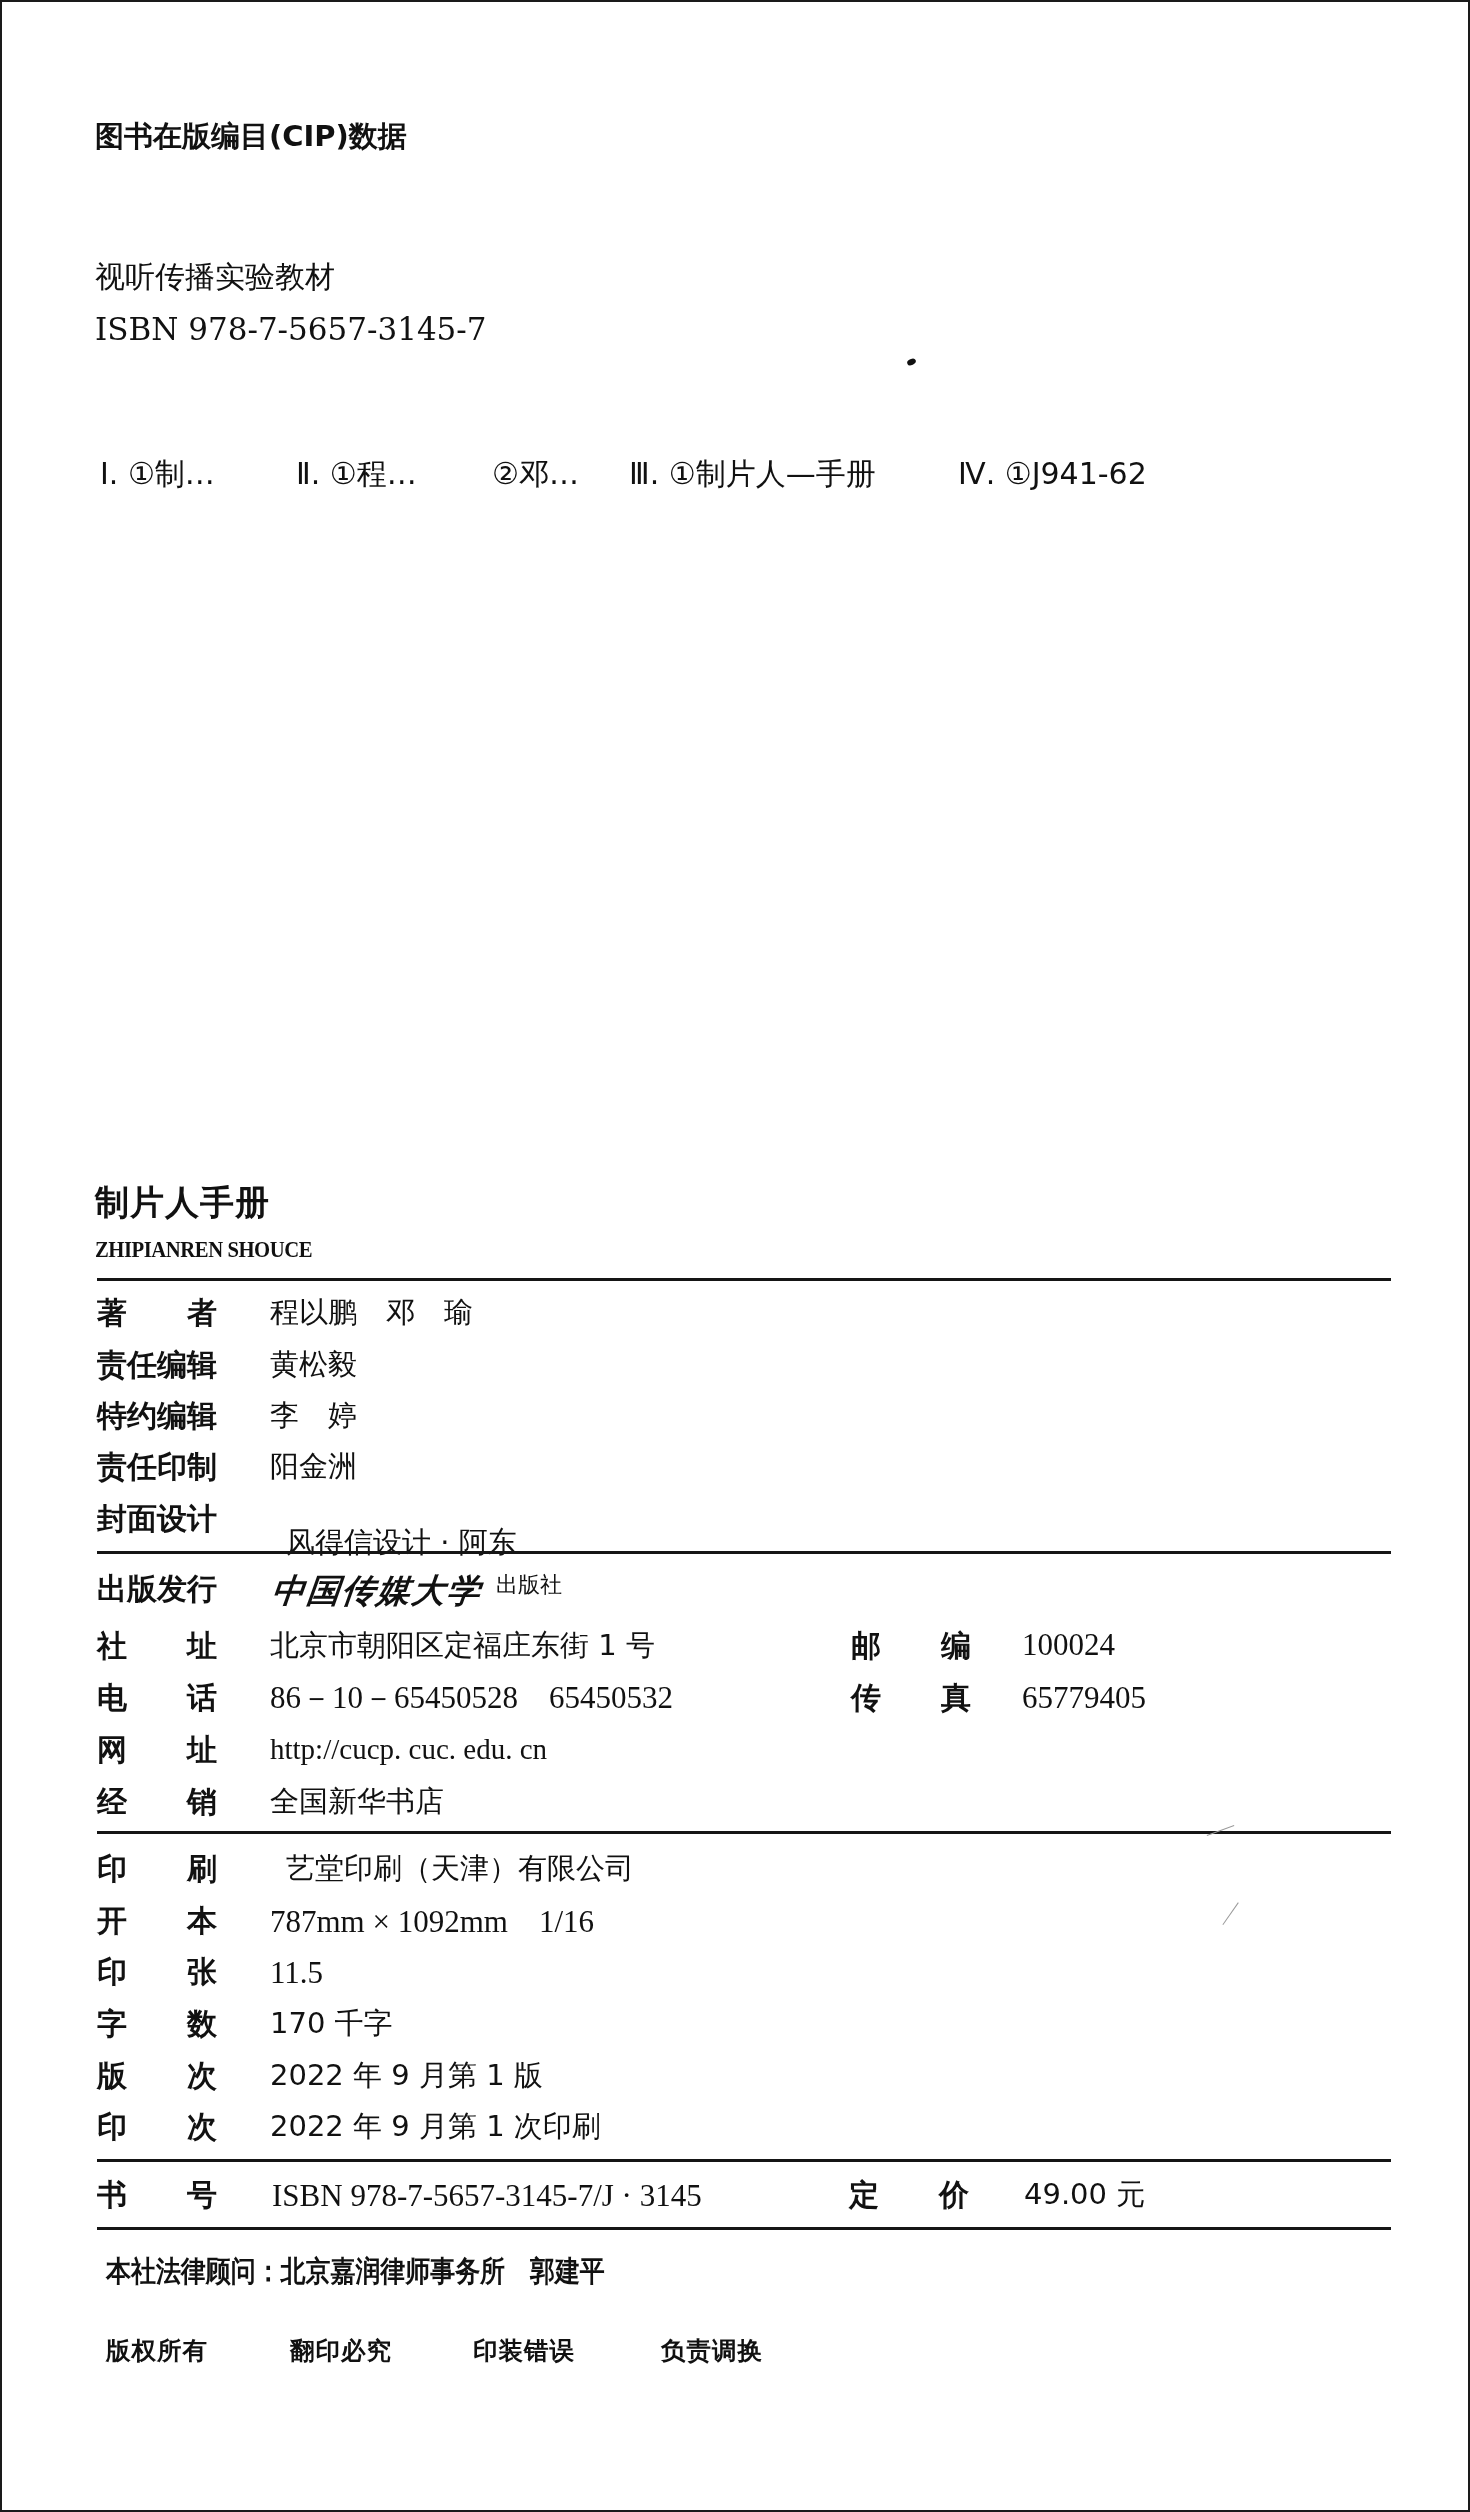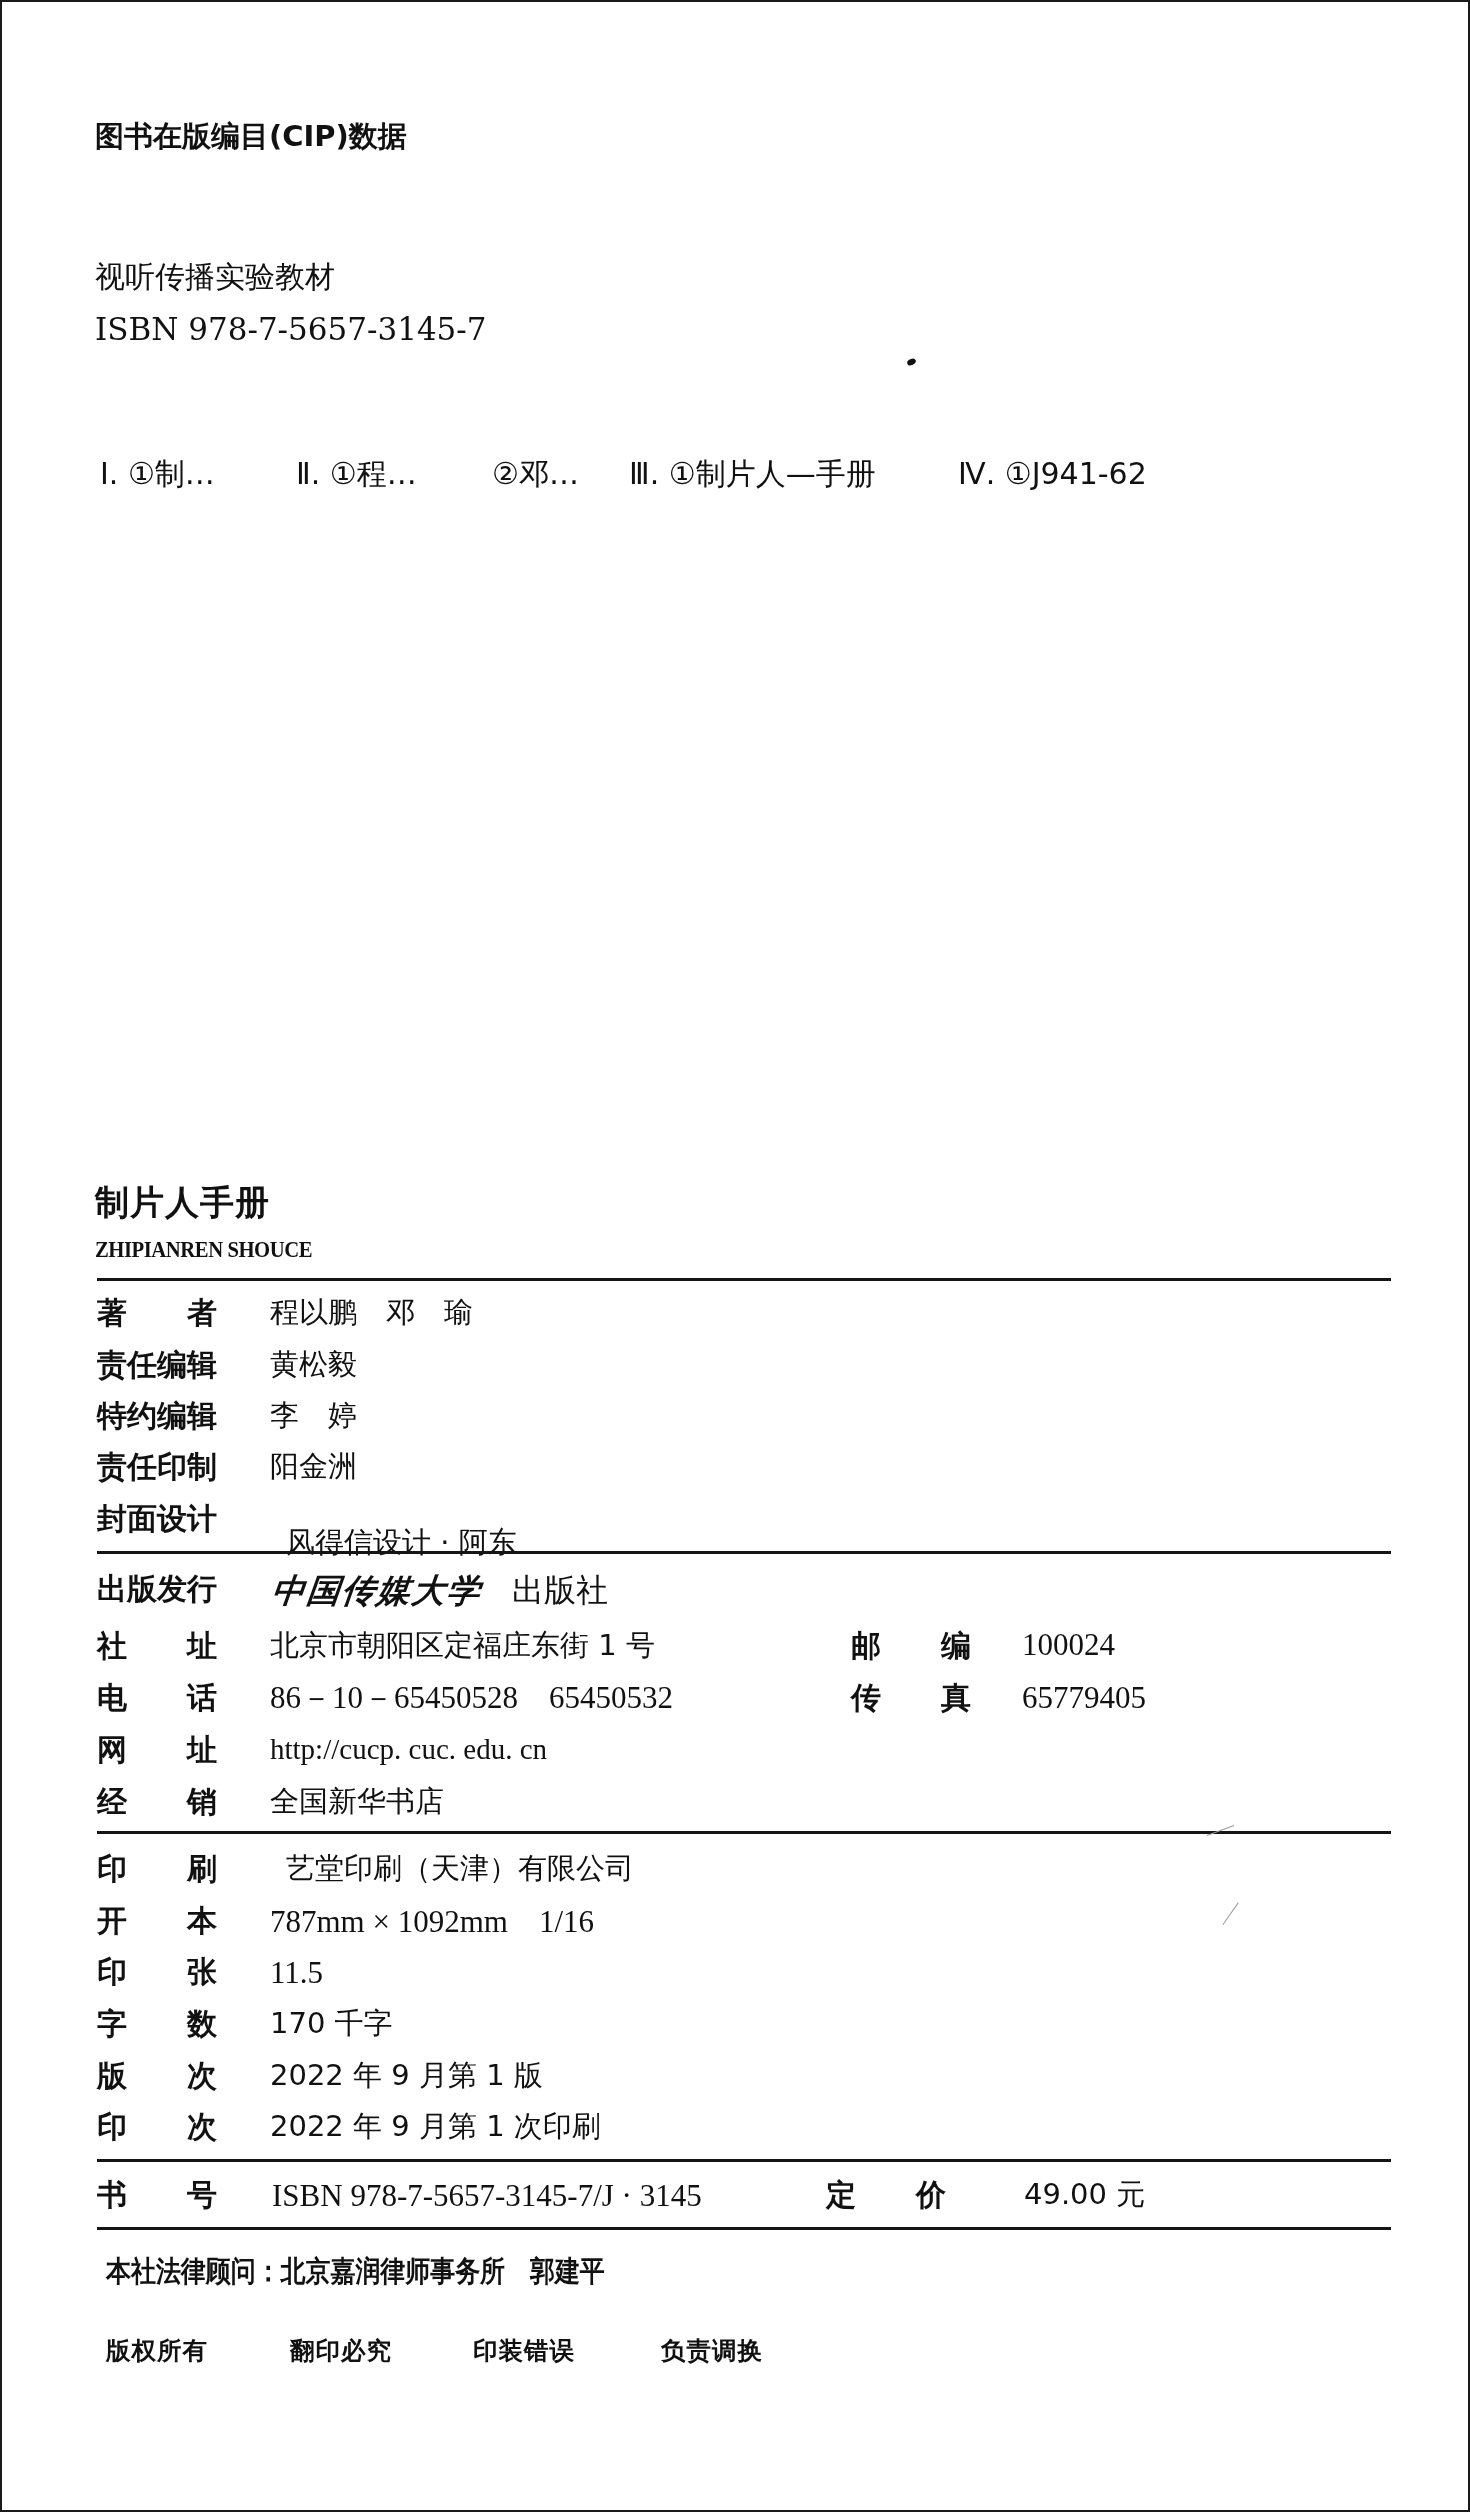--- a/index.html
+++ b/index.html
@@ -16,21 +16,21 @@
   .cip-line.sans { font-family: "DejaVu Sans", "Liberation Sans", sans-serif; }
   .class-item { position: absolute; top: 431px; font-size: 30px; font-family: "DejaVu Sans", sans-serif; white-space: nowrap; line-height: 1; margin-top: 26px; }
   .title { left: 93px; top: 1183px; font-size: 34px; font-weight: bold; letter-spacing: 1px; }
   .title-en { left: 93px; top: 1237px; font-size: 22.5px; font-weight: bold; font-family: "Liberation Serif", "DejaVu Serif", serif; letter-spacing: -0.5px; transform: scaleX(0.92); transform-origin: left top; }
   .rule { position: absolute; left: 95px; width: 1294px; height: 2.9px; background: #151515; }
   .row { position: absolute; left: 0; width: 1470px; height: 39px; }
   .lbl { position: absolute; font-size: 30px; font-weight: bold; line-height: 1; white-space: nowrap; font-family: "DejaVu Sans", sans-serif; }
   .val { position: absolute; font-size: 29px; line-height: 1; white-space: nowrap; font-family: "DejaVu Sans", sans-serif; }
   .val.serif { font-family: "Liberation Serif", "DejaVu Serif", serif; font-size: 31px; }
   .logo { position: absolute; left: 270px; font-size: 33px; font-weight: bold; font-style: italic; font-family: "DejaVu Serif", serif; letter-spacing: 2px; line-height: 1; white-space: nowrap; transform: skewX(-6deg); }
-  .logo-suffix { position: absolute; left: 510px; font-size: 32px; line-height: 1; white-space: nowrap; font-family: "DejaVu Sans", sans-serif; }
+  .logo-suffix { position: absolute; left: 494px; font-size: 22px; line-height: 1; white-space: nowrap; font-family: "DejaVu Sans", sans-serif; }
   .legal { left: 104px; top: 2255px; font-size: 29px; font-weight: bold; transform: scaleX(0.86); transform-origin: left top; }
   .rights { position: absolute; top: 2337px; font-size: 24.5px; font-weight: bold; line-height: 1; white-space: nowrap; font-family: "DejaVu Serif", serif; letter-spacing: 1px; }
   .speck { position: absolute; background: #111; border-radius: 50%; }
   .scratch { position: absolute; height: 1px; background: #9a9a9a; }
 </style>
 </head>
 <body>
 
 <div class="page">
 
@@ -130,21 +130,21 @@
   <div class="row" style="top:2110px;">
     <span class="lbl" style="left:95px;">印　　次</span>
     <span class="val" style="left:268px;">2022 年 9 月第 1 次印刷</span>
   </div>
 
   <div class="rule" style="top:2157px;"></div>
 
   <div class="row" style="top:2178px;">
     <span class="lbl" style="left:95px;">书　　号</span>
     <span class="val serif" style="left:270px;">ISBN 978-7-5657-3145-7/J · 3145</span>
-    <span class="lbl" style="left:824px;">定　　价</span>
+    <span class="lbl" style="left:847px;">定　　价</span>
     <span class="val" style="left:1022px;">49.00 元</span>
   </div>
 
   <div class="rule" style="top:2225px;"></div>
 
   <div class="abs legal">本社法律顾问：北京嘉润律师事务所　郭建平</div>
   <div>
     <span class="rights" style="left:104px;">版权所有</span>
     <span class="rights" style="left:288px;">翻印必究</span>
     <span class="rights" style="left:471px;">印装错误</span>

